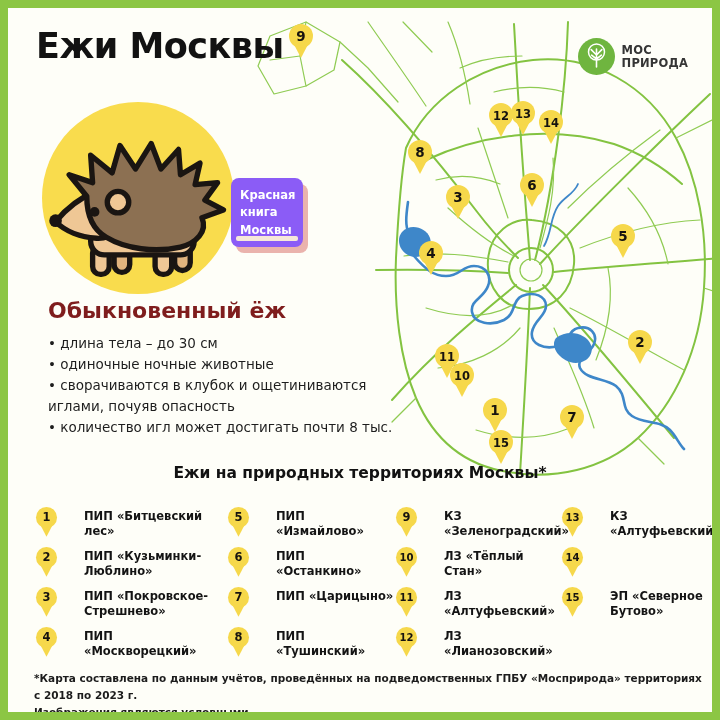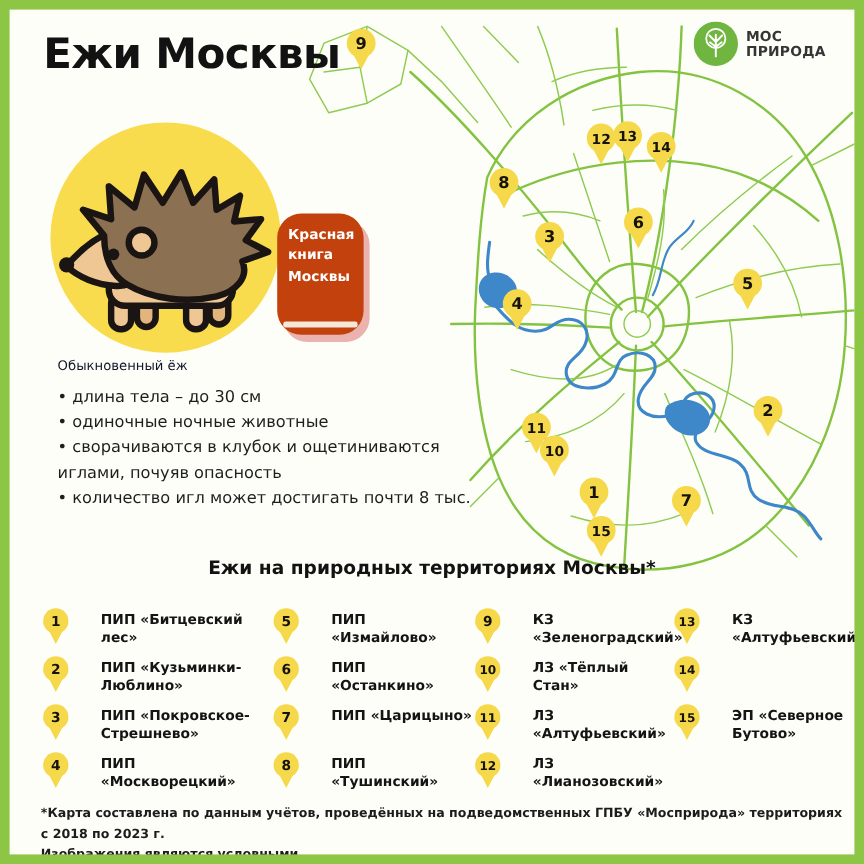--- a/index.html
+++ b/index.html
@@ -6,41 +6,41 @@
   .poster{
     position:relative;width:720px;height:720px;box-sizing:border-box;
     border:8px solid #8CC644;background:#FEFEF8;overflow:hidden;
     font-family:"DejaVu Sans","Liberation Sans",sans-serif;color:#161616;
   }
   
   .title{
     position:absolute;left:28px;top:18px;z-index:3;
     font-size:35px;font-weight:bold;letter-spacing:-0.5px;color:#121212;
   }
-  .logo{position:absolute;right:24px;top:10px;z-index:3;display:flex;align-items:center;gap:7px;}
+  .logo{position:absolute;right:24px;top:30px;z-index:3;display:flex;align-items:center;gap:7px;}
   .logo-text{font-size:11.5px;font-weight:bold;color:#353535;line-height:1.1;letter-spacing:0.2px;}
   
   .hedgehog-circle{
     position:absolute;left:34px;top:94px;width:192px;height:192px;border-radius:50%;
     background:#F9DC4D;z-index:2;
   }
   .hedgehog-circle svg{position:absolute;left:-6px;top:26px;}
   
   .red-book{
-    position:absolute;left:223px;top:170px;width:72px;height:101px;z-index:3;
-    background:#c2410c;border-radius:20px;box-shadow:5px 6px 0 #EAB3AD;
+    position:absolute;left:223px;top:170px;width:72px;height:69px;z-index:3;
+    background:#8b5cf6;border-radius:8px;box-shadow:5px 6px 0 #EAB3AD;
     padding:9px 0 0 9px;box-sizing:border-box;
   }
   .red-book .book-line{color:#fff;font-weight:bold;font-size:11.5px;line-height:1.5;}
   .red-book .book-pages{
     position:absolute;left:5px;right:5px;bottom:6px;height:5px;background:#F6E8D9;border-radius:2px;
   }
   
   .species{position:absolute;left:40px;top:290px;width:372px;z-index:3;}
-  .species h2{margin:0 0 10px 0;font-size:11px;font-weight:normal;color:#0f172a;}
+  .species h2{margin:0 0 10px 0;font-size:22px;font-weight:bold;color:#7f1d1d;}
   .species ul{margin:0;padding:0;list-style:none;}
   .species li{font-size:13.5px;line-height:21px;color:#1e1e1e;}
   .species li::before{content:"• ";}
   
   svg.map{position:absolute;left:0;top:0;z-index:1;}
   .pin-body{fill:#F6D84B;}
   .pin-num{fill:#16130F;font-weight:bold;font-family:"DejaVu Sans","Liberation Sans",sans-serif;}
   
   .legend-heading{
     position:absolute;left:0;right:0;top:456px;z-index:3;text-align:center;

